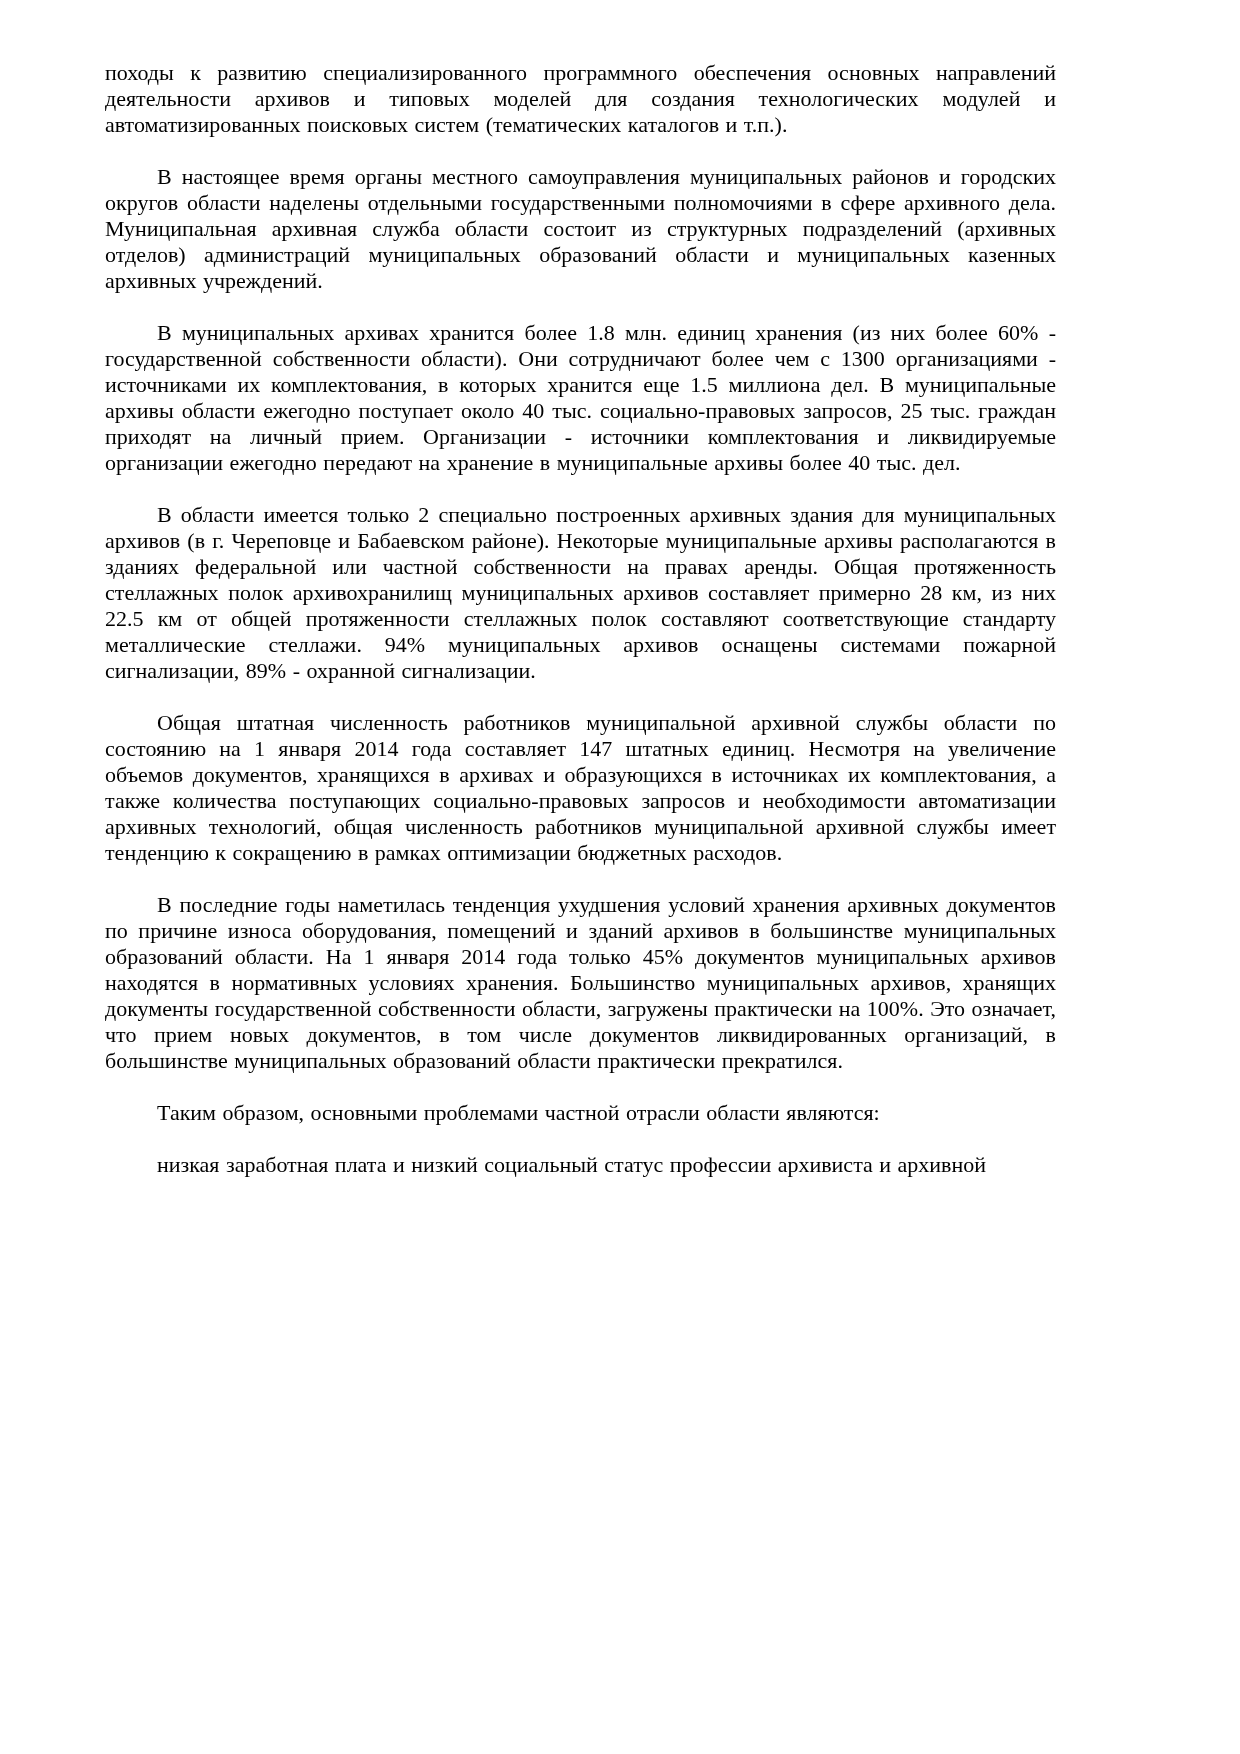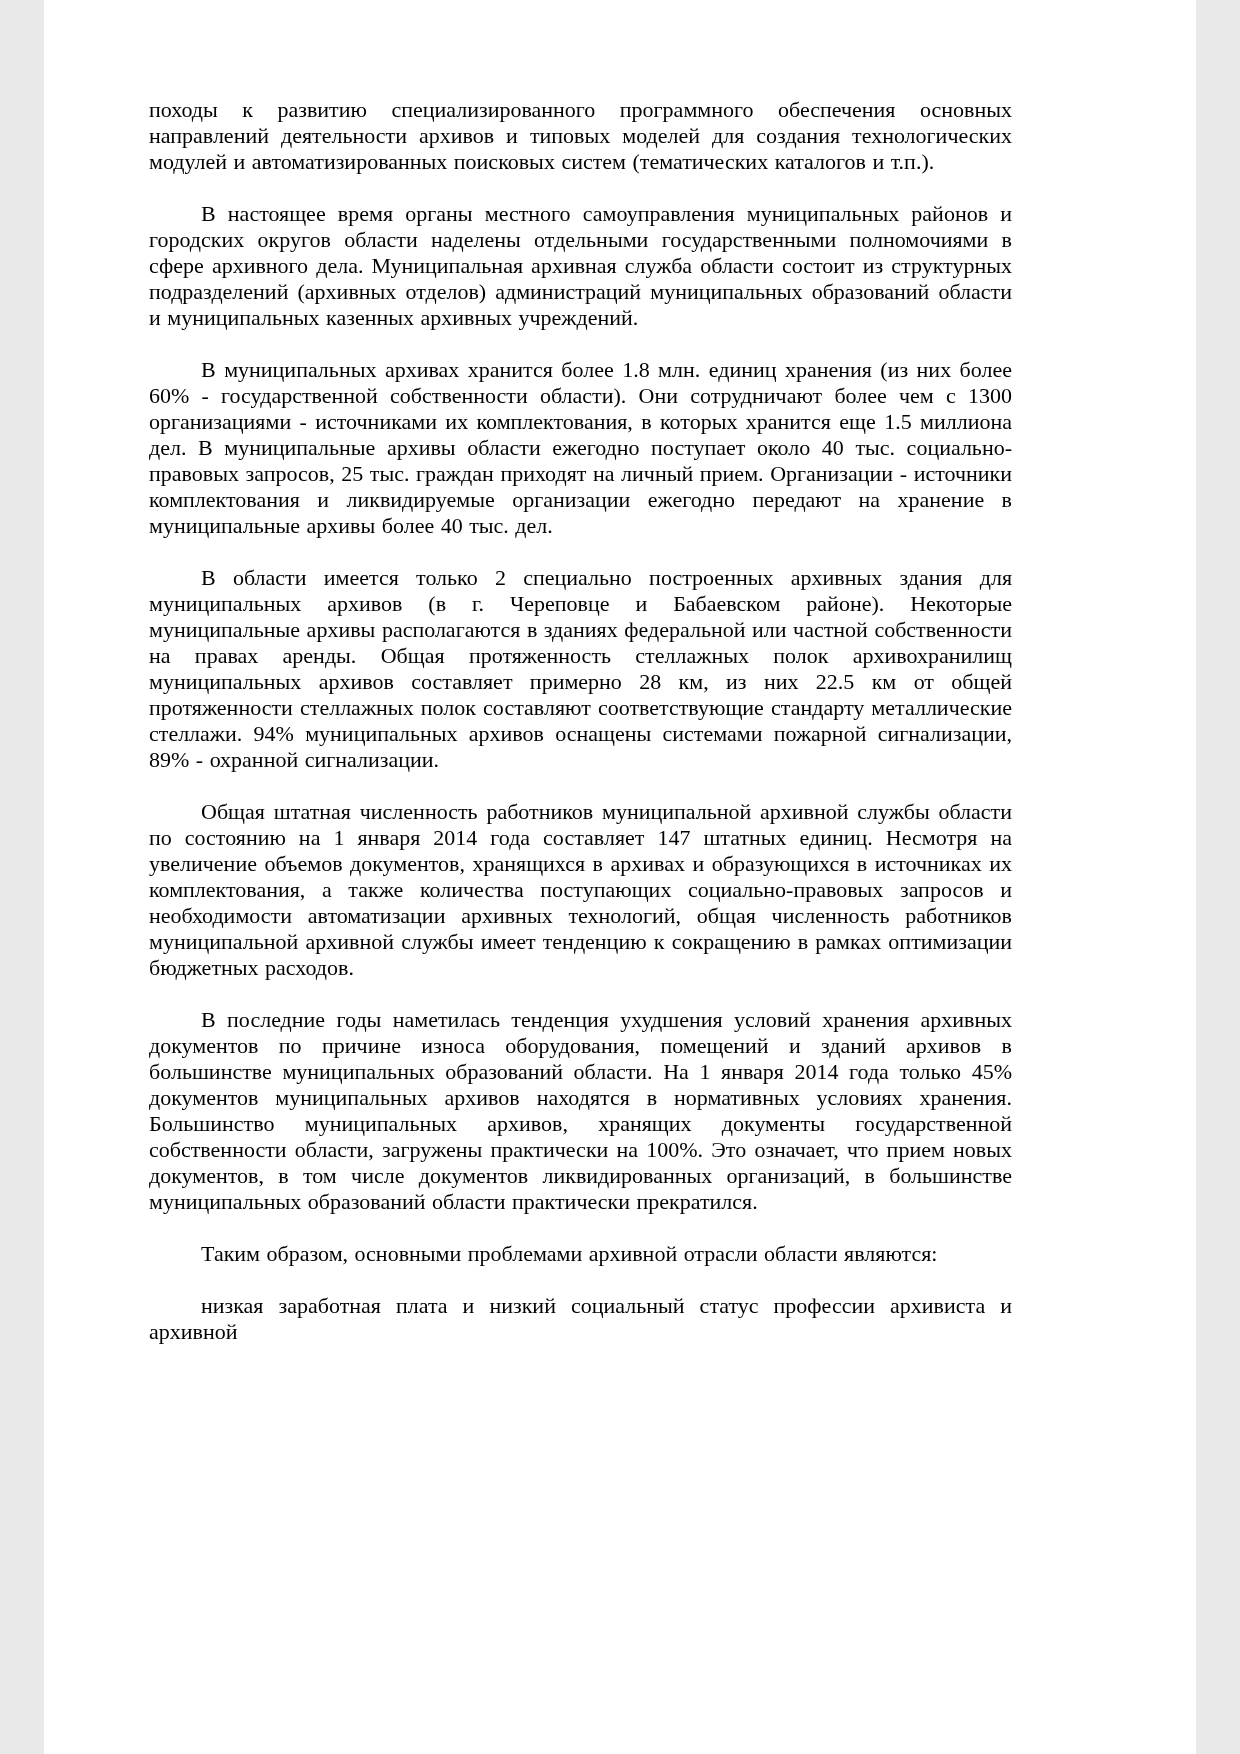--- a/index.html
+++ b/index.html
@@ -2,26 +2,26 @@
 <html><head>
   <meta charset="utf-8">
   <style>
     html, body {
       margin: 0;
       padding: 0;
       background: #e9e9e9;
     }
     .page {
       position: relative;
-      width: 1152px;
+      width: 1240px;
       height: 1754px;
       margin: 0 auto;
       background: #ffffff;
       box-sizing: border-box;
-      padding: 97px 184px 60px 105px;
+      padding: 60px 184px 60px 105px;
       overflow: hidden;
     }
     .doc {
       font-family: "Liberation Serif", "DejaVu Serif", serif;
       color: #000000;
       font-size: 22px;
       line-height: 26px;
     }
     .doc p {
       margin: 0 0 26px 0;
@@ -40,16 +40,16 @@
 <body>
 
 <div class="page">
   <div class="doc">
     <p class="no-indent">походы к развитию специализированного программного обеспечения основных направлений деятельности архивов и типовых моделей для создания технологических модулей и автоматизированных поисковых систем (тематических каталогов и т.п.).</p>
     <p>В настоящее время органы местного самоуправления муниципальных районов и городских округов области наделены отдельными государственными полномочиями в сфере архивного дела. Муниципальная архивная служба области состоит из структурных подразделений (архивных отделов) администраций муниципальных образований области и муниципальных казенных архивных учреждений.</p>
     <p>В муниципальных архивах хранится более 1.8 млн. единиц хранения (из них более 60% - государственной собственности области). Они сотрудничают более чем с 1300 организациями - источниками их комплектования, в которых хранится еще 1.5 миллиона дел. В муниципальные архивы области ежегодно поступает около 40 тыс. социально-правовых запросов, 25 тыс. граждан приходят на личный прием. Организации - источники комплектования и ликвидируемые организации ежегодно передают на хранение в муниципальные архивы более 40 тыс. дел.</p>
     <p>В области имеется только 2 специально построенных архивных здания для муниципальных архивов (в г. Череповце и Бабаевском районе). Некоторые муниципальные архивы располагаются в зданиях федеральной или частной собственности на правах аренды. Общая протяженность стеллажных полок архивохранилищ муниципальных архивов составляет примерно 28 км, из них 22.5 км от общей протяженности стеллажных полок составляют соответствующие стандарту металлические стеллажи. 94% муниципальных архивов оснащены системами пожарной сигнализации, 89% - охранной сигнализации.</p>
     <p>Общая штатная численность работников муниципальной архивной службы области по состоянию на 1 января 2014 года составляет 147 штатных единиц. Несмотря на увеличение объемов документов, хранящихся в архивах и образующихся в источниках их комплектования, а также количества поступающих социально-правовых запросов и необходимости автоматизации архивных технологий, общая численность работников муниципальной архивной службы имеет тенденцию к сокращению в рамках оптимизации бюджетных расходов.</p>
     <p>В последние годы наметилась тенденция ухудшения условий хранения архивных документов по причине износа оборудования, помещений и зданий архивов в большинстве муниципальных образований области. На 1 января 2014 года только 45% документов муниципальных архивов находятся в нормативных условиях хранения. Большинство муниципальных архивов, хранящих документы государственной собственности области, загружены практически на 100%. Это означает, что прием новых документов, в том числе документов ликвидированных организаций, в большинстве муниципальных образований области практически прекратился.</p>
-    <p>Таким образом, основными проблемами архивной отрасли области являются:</p>
+    <p>Таким образом, основными проблемами частной отрасли области являются:</p>
     <p>низкая заработная плата и низкий социальный статус профессии архивиста и архивной</p>
   </div>
 </div>
 
 </body></html>

